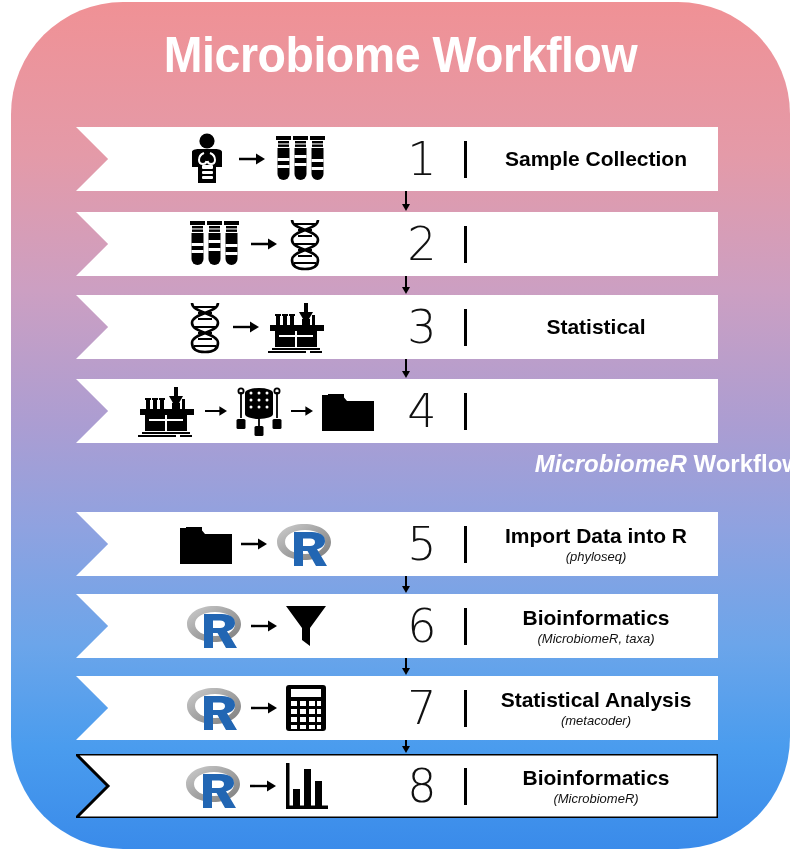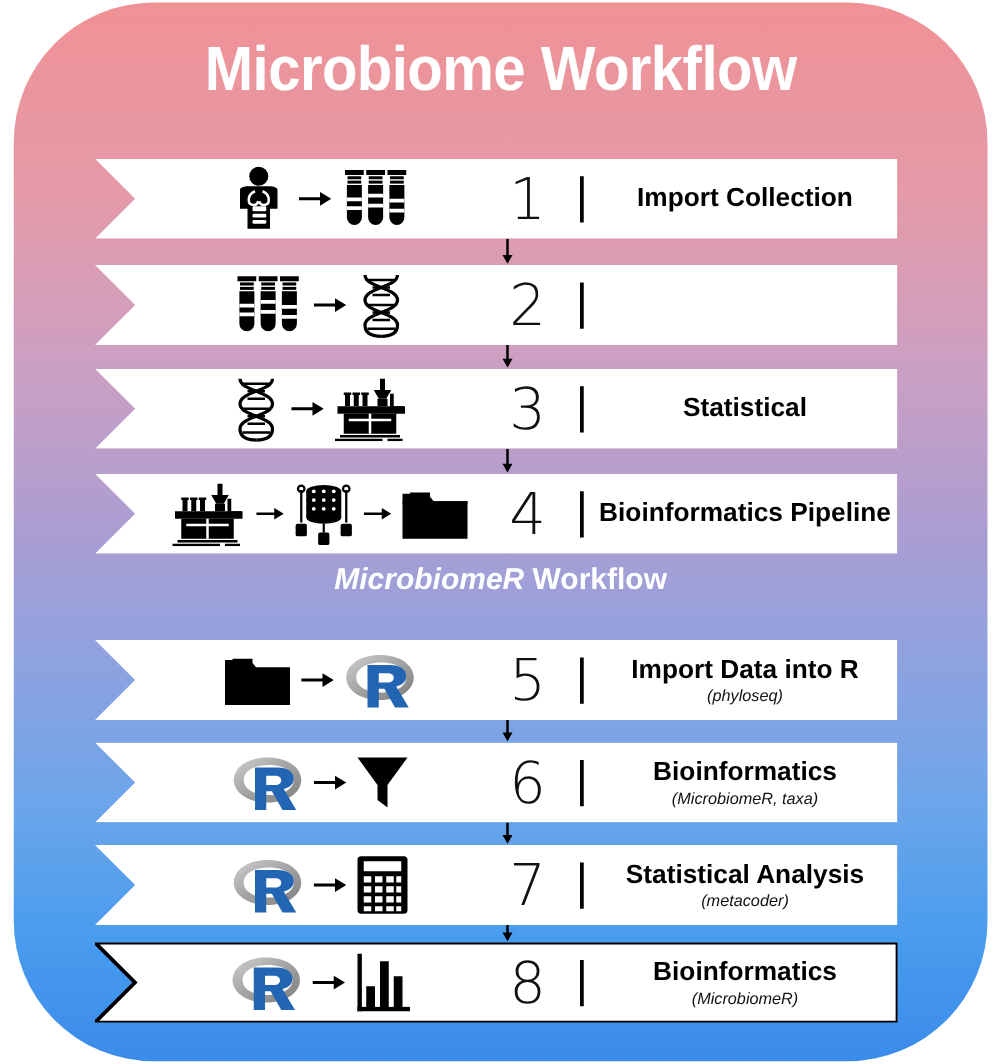--- a/index.html
+++ b/index.html
@@ -47,21 +47,21 @@
     letter-spacing: -0.5px;
     transform: scaleX(0.93);
     white-space: nowrap;
   }
 
   
   #section-label {
     position: absolute;
     left: 0; top: 450px;
     width: 801px;
-    text-align: center;
+    text-align: right;
     color: #ffffff;
     font-size: 24px;
     font-weight: bold;
     white-space: nowrap;
   }
   #section-label .ital { font-style: italic; }
 
   
   .row {
     position: absolute;
@@ -215,21 +215,21 @@
         <path d="M39.5 15 h12 v26 a6 6 0 0 1 -12 0 Z"></path>
         <rect x="39.5" y="26" width="12" height="3" fill="#fff"></rect>
         <rect x="39.5" y="34" width="12" height="3" fill="#fff"></rect>
       </g>
     </svg>
           </span>
         </div>
         <div class="num">1</div>
         <div class="divider"></div>
         <div class="label-zone single">
-          <div class="label-main">Import Collection</div>
+          <div class="label-main">Sample Collection</div>
         </div>
       </div>
       <div class="connector" style="top: 274px; height: 19px;">
         <svg width="16" height="19" viewBox="0 0 16 19">
         <line x1="8" y1="0" x2="8" y2="12" stroke="#000" stroke-width="2"></line>
         <polygon points="4,11 12,11 8,18" fill="#000"></polygon>
       </svg>
       </div>
       <div class="row" style="top: 210px;">
         <div class="banner"></div>
@@ -426,23 +426,20 @@
           <span>
             <svg class="ic" width="56" height="44" viewBox="0 0 56 44">
       <path d="M2 6 h20 l5 6 h27 v2 h-52 Z" fill="#000"></path>
       <path d="M2 12 h52 v30 h-52 Z" fill="#000"></path>
       <rect x="8" y="5" width="16" height="4" fill="#000"></rect>
     </svg>
           </span>
         </div>
         <div class="num">4</div>
         <div class="divider"></div>
-        <div class="label-zone single">
-          <div class="label-main">Bioinformatics Pipeline</div>
-        </div>
       </div>
       <div class="connector" style="top: 574px; height: 18px;">
         <svg width="16" height="18" viewBox="0 0 16 18">
         <line x1="8" y1="0" x2="8" y2="11" stroke="#000" stroke-width="2"></line>
         <polygon points="4,10 12,10 8,17" fill="#000"></polygon>
       </svg>
       </div>
       <div class="row" style="top: 510px;">
         <div class="banner"></div>
         <div class="icon-zone">

